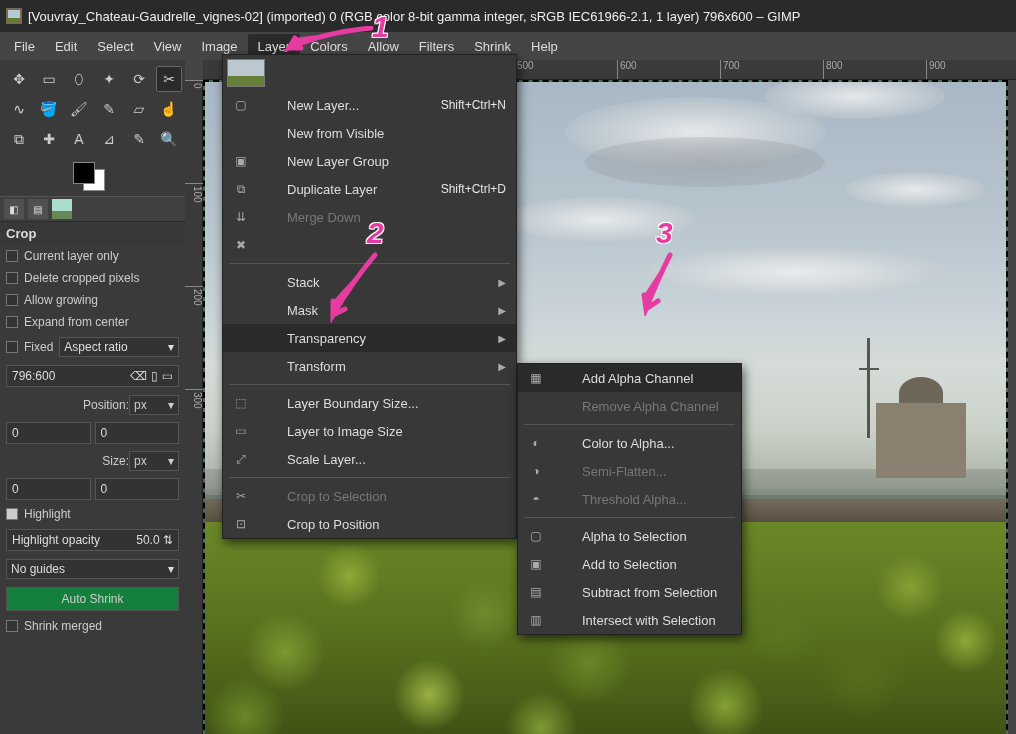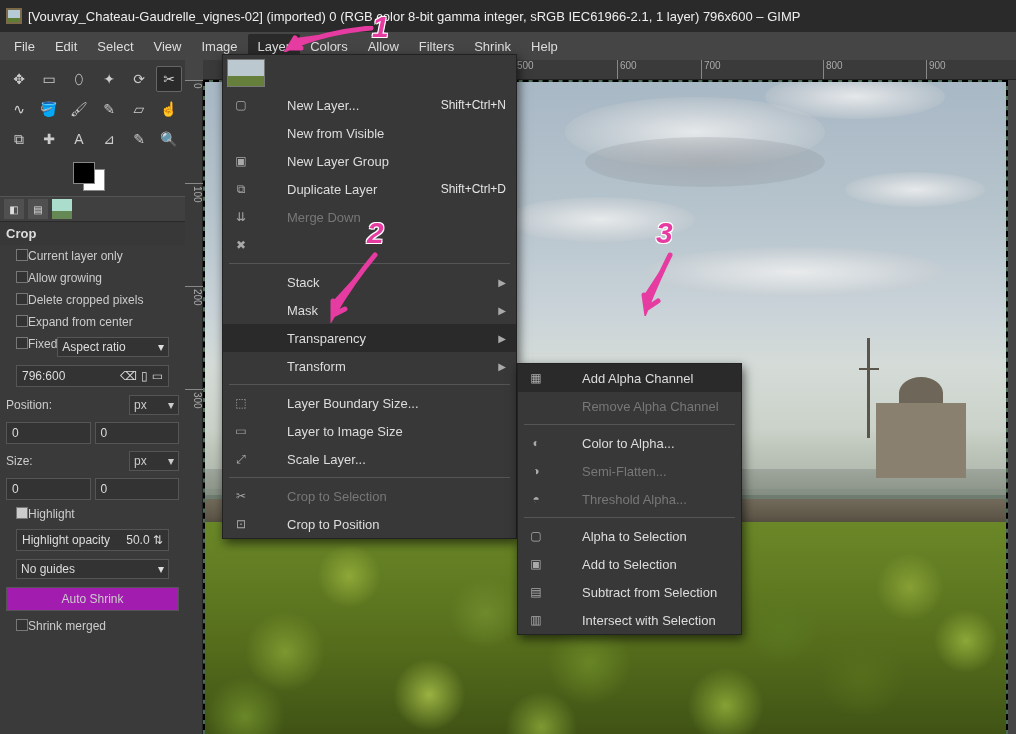--- a/index.html
+++ b/index.html
@@ -14,30 +14,30 @@
 .left-panel { width: 185px; background: #3a3a3a; display: flex; flex-direction: column; }
 .toolbox { padding: 6px; display: grid; grid-template-columns: repeat(6, 1fr); gap: 4px; }
 .tool { width: 26px; height: 26px; display: flex; align-items: center; justify-content: center; cursor: pointer; border-radius: 2px; }
 .tool.active { background: #2a2a2a; border: 1px solid #666; }
 .swatches { display: flex; justify-content: center; padding: 6px; position: relative; height: 38px; }
 .swatch-fg { width: 22px; height: 22px; background: #000; border: 1px solid #888; position: absolute; left: 73px; top: 4px; z-index: 2; }
 .swatch-bg { width: 22px; height: 22px; background: #fff; border: 1px solid #888; position: absolute; left: 83px; top: 11px; z-index: 1; }
 .tabs-row { display: flex; gap: 4px; padding: 2px 4px; background: #404040; border-top: 1px solid #555; border-bottom: 1px solid #2a2a2a; }
 .tab-icon { width: 20px; height: 20px; background: #505050; display: flex; align-items: center; justify-content: center; font-size: 10px; }
 .options-title { padding: 4px 6px; font-weight: bold; color: #ddd; background: #383838; }
-.opt-row { display: flex; align-items: flex-start; padding: 4px 16px; }
+.opt-row { display: flex; align-items: center; padding: 4px 6px; gap: 6px; }
 .chk { width: 12px; height: 12px; border: 1px solid #777; background: #333; flex-shrink: 0; }
 .opt-label { color: #ccc; font-size: 12px; }
 .select-like { flex: 1; background: #333; border: 1px solid #555; padding: 2px 4px; display: flex; justify-content: space-between; align-items: center; font-size: 12px; }
 .num-field { background: #333; border: 1px solid #555; padding: 3px 5px; width: 60px; color: #ddd; font-size: 12px; }
 .wide-field { background: #333; border: 1px solid #555; padding: 3px 5px; flex: 1; color: #ddd; font-size: 12px; display: flex; justify-content: space-between; align-items: center; }
 .two-col { display: flex; gap: 4px; padding: 3px 6px; }
 .two-col .num-field { flex: 1; }
-.sec-label { padding: 4px 6px; color: #ccc; font-size: 12px; display: flex; justify-content: space-between; align-items: center; }
-.btn { background: #a21caf; border: 1px solid #555; padding: 4px; text-align: center; margin: 4px 6px; color: #ccc; font-size: 12px; cursor: pointer; }
+.sec-label { padding: 4px 6px; color: #ccc; font-size: 12px; display: flex; justify-content: flex-end; align-items: center; }
+.btn { background: #15803d; border: 1px solid #555; padding: 4px; text-align: center; margin: 4px 6px; color: #ccc; font-size: 12px; cursor: pointer; }
 .canvas-area { flex: 1; position: relative; background: #454545; }
 .ruler-h { position: absolute; top: 0; left: 18px; right: 0; height: 20px; background: #3a3a3a; border-bottom: 1px solid #222; overflow: hidden; }
 .ruler-v { position: absolute; top: 20px; left: 0; width: 18px; bottom: 0; background: #3a3a3a; border-right: 1px solid #222; }
 .ruler-h .tick { position: absolute; top: 0; font-size: 10px; color: #aaa; border-left: 1px solid #888; padding-left: 2px; height: 20px; line-height: 8px; padding-top: 2px; }
 .ruler-v .tick { position: absolute; left: 0; font-size: 10px; color: #aaa; border-top: 1px solid #888; width: 18px; text-align: left; writing-mode: vertical-rl; padding-top: 2px; }
 .canvas { position: absolute; top: 20px; left: 18px; right: 8px; bottom: 0; background: #4a6a55; border: 2px dashed #000; }
 .sky { position: absolute; top: 0; left: 0; right: 0; height: 62%; background: linear-gradient(180deg, #a8b8c5 0%, #b5c3cc 30%, #c8d2d8 55%, #d5dcd8 70%, #c0c8ba 100%); overflow: hidden; }
 .cloud { position: absolute; background: radial-gradient(ellipse, rgba(240,240,240,0.85), rgba(200,205,208,0.3) 70%, transparent); border-radius: 50%; }
 .cloud.c1 { width: 260px; height: 70px; left: 360px; top: 15px; }
 .cloud.c2 { width: 180px; height: 45px; left: 560px; top: -8px; }
@@ -182,25 +182,25 @@
       <div class="tab-icon">▤</div>
       <div class="tab-icon" style="background:linear-gradient(180deg,#adc 60%,#685 60%)"></div>
     </div>
     <div class="options-title">Crop</div>
     <div class="opt-row">
         <div class="chk"></div>
         <span class="opt-label">Current layer only</span>
       </div>
     <div class="opt-row">
         <div class="chk"></div>
+        <span class="opt-label">Delete cropped pixels</span>
+      </div>
+    <div class="opt-row">
+        <div class="chk"></div>
         <span class="opt-label">Allow growing</span>
-      </div>
-    <div class="opt-row">
-        <div class="chk"></div>
-        <span class="opt-label">Delete cropped pixels</span>
       </div>
     <div class="opt-row">
         <div class="chk"></div>
         <span class="opt-label">Expand from center</span>
       </div>
     <div class="opt-row">
       <div class="chk"></div>
       <span class="opt-label">Fixed</span>
       <div class="select-like">
           <span>Aspect ratio</span>
@@ -261,21 +261,21 @@
         <span class="opt-label">Shrink merged</span>
       </div>
   </div>
 
   <div class="canvas-area">
     <div class="ruler-h" id="ruler-h">
         <div class="tick" style="left: 105px;">300</div>
         <div class="tick" style="left: 208px;">400</div>
         <div class="tick" style="left: 311px;">500</div>
         <div class="tick" style="left: 414px;">600</div>
-        <div class="tick" style="left: 498px;">700</div>
+        <div class="tick" style="left: 517px;">700</div>
         <div class="tick" style="left: 620px;">800</div>
         <div class="tick" style="left: 723px;">900</div>
       </div>
     <div class="ruler-v" id="ruler-v">
         <div class="tick" style="top: 0px;">0</div>
         <div class="tick" style="top: 103px;">100</div>
         <div class="tick" style="top: 206px;">200</div>
         <div class="tick" style="top: 309px;">300</div>
       </div>
     <div class="canvas">

